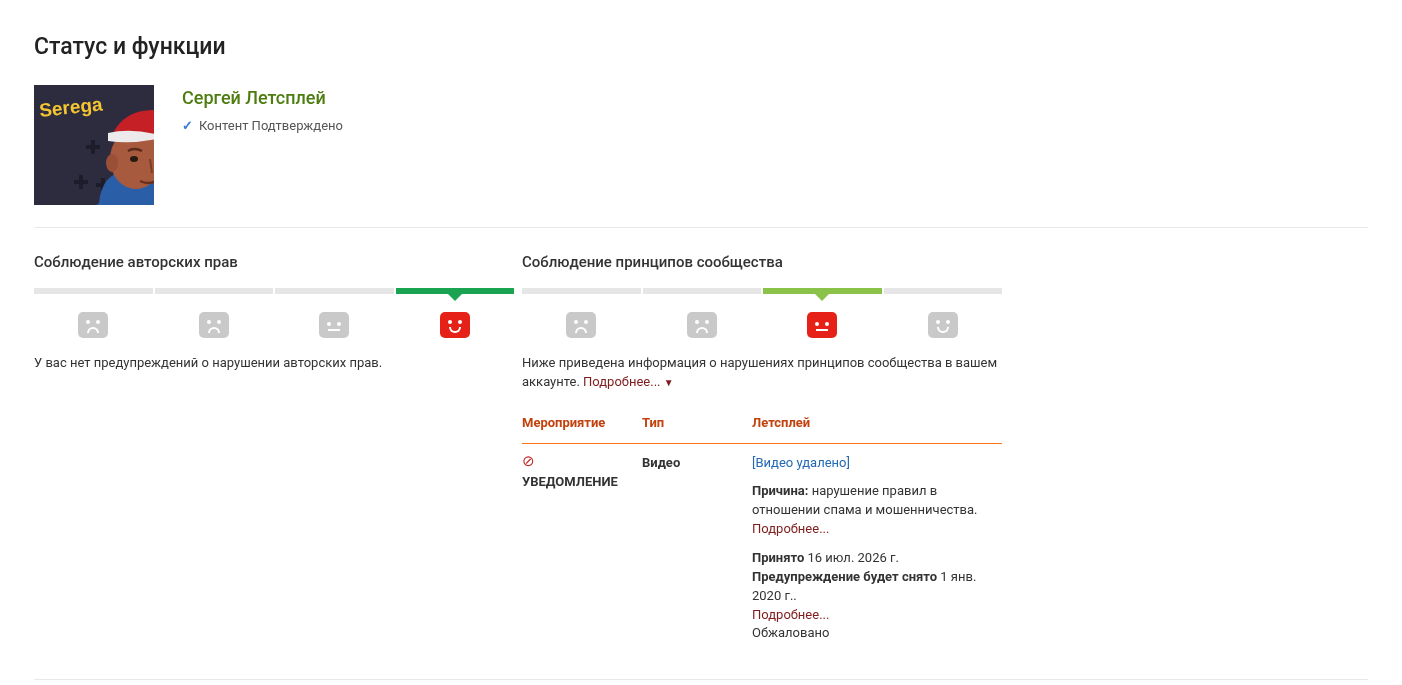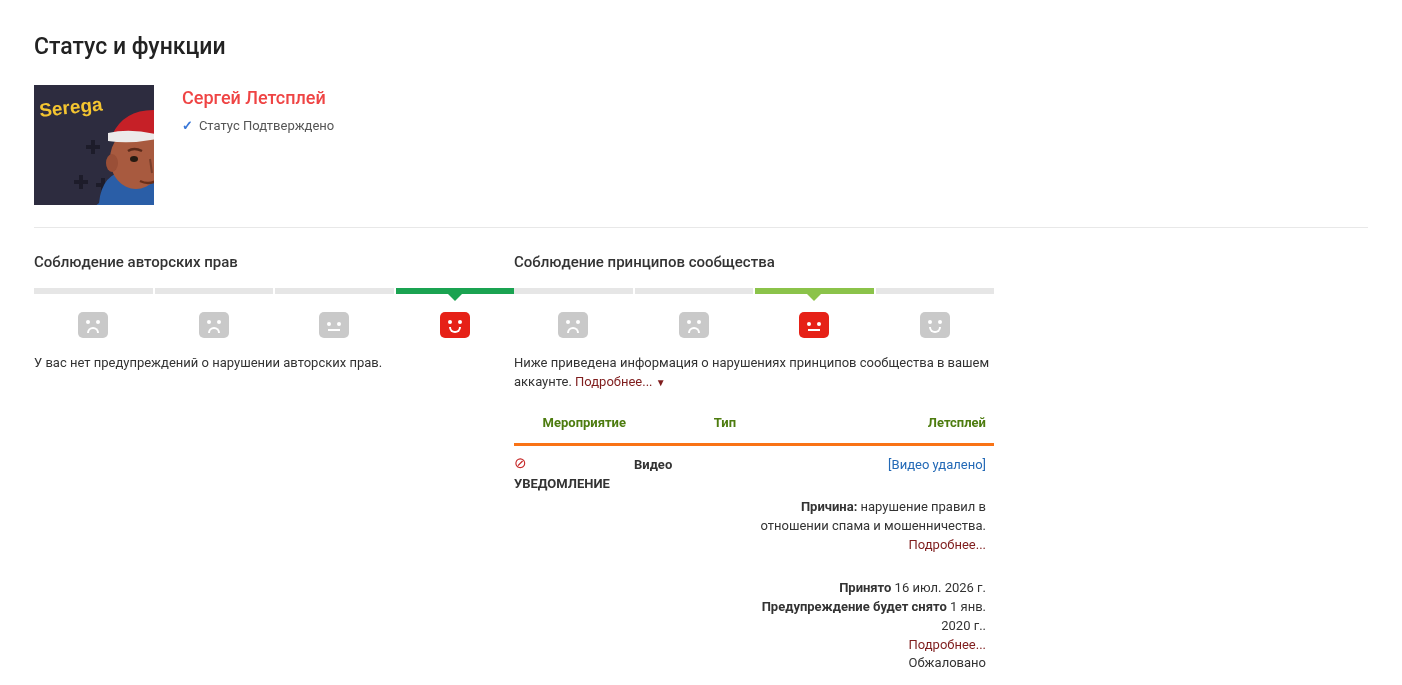--- a/index.html
+++ b/index.html
@@ -32,42 +32,42 @@
     height: 120px;
     flex-shrink: 0;
     position: relative;
     background: #2b2b3a;
     overflow: hidden;
   }
   .avatar svg { width: 100%; height: 100%; display:block; }
   .channel-name {
     font-size: 18px;
     font-weight: 500;
-    color: #ef4444;
+    color: #4d7c0f;
     margin-bottom: 6px;
   }
   .partner-row {
     display: flex;
     align-items: center;
     gap: 6px;
     color: #555;
     font-size: 13px;
   }
   .check-icon {
     color: #3a78d8;
     font-weight: bold;
   }
   hr.sep {
     border: none;
     border-top: 1px solid #e8e8e8;
     margin: 0 0 24px 0;
   }
   .cols {
     display: flex;
-    gap: 0;
+    gap: 8px;
   }
   .col {
     width: 480px;
   }
   .col-title {
     font-size: 15px;
     font-weight: 500;
     color: #333;
     margin-bottom: 14px;
   }
@@ -136,38 +136,38 @@
   }
   .link { color: #7f1d1d; cursor: pointer; }
   .link .caret { font-size: 10px; }
   table.t {
     width: 100%;
     border-collapse: collapse;
     margin-top: 12px;
     font-size: 13px;
   }
   table.t th {
-    text-align: right;
+    text-align: left;
     font-weight: 700;
-    color: #4d7c0f;
+    color: #c2410c;
     padding: 10px 8px 10px 0;
-    border-bottom: 3px solid #f97316;
+    border-bottom: 1px solid #f97316;
   }
   table.t td {
     vertical-align: top;
     padding: 10px 8px 10px 0;
   }
   .forbid-icon {
     color: #c62828;
     font-size: 15px;
     line-height: 1;
   }
-  .content-block { color:#333;text-align:right; }
+  .content-block { color:#333; }
   .content-block .vid-link { color:#2369b6; cursor:pointer; }
-  .content-block .item { margin-top: 24px; }
+  .content-block .item { margin-top: 10px; }
   .content-block b { font-weight:700; }
 </style>
 </head>
 <body>
 
 <div class="page">
 
   <div class="page-title">Статус и функции</div>
 
   <div class="channel-row">
@@ -200,21 +200,21 @@
         <ellipse cx="130" cy="28" rx="9" ry="9" fill="#eceaea"></ellipse>
         <path d="M74 48 Q100 42 132 52 Q100 60 74 56 Z" fill="#eceaea"></path>
 
         <text x="6" y="32" fill="#f4c531" font-family="Arial Black, Arial" font-weight="900" font-size="19" transform="rotate(-6 6 32)">Serega</text>
       </svg>
     </div>
     <div>
       <div class="channel-name">Сергей Летсплей</div>
       <div class="partner-row">
         <span class="check-icon">✓</span>
-        <span>Статус Подтверждено</span>
+        <span>Контент Подтверждено</span>
       </div>
     </div>
   </div>
 
   <hr class="sep">
 
   <div class="cols">
 
     <div class="col">
       <div class="col-title">Соблюдение авторских прав</div>

